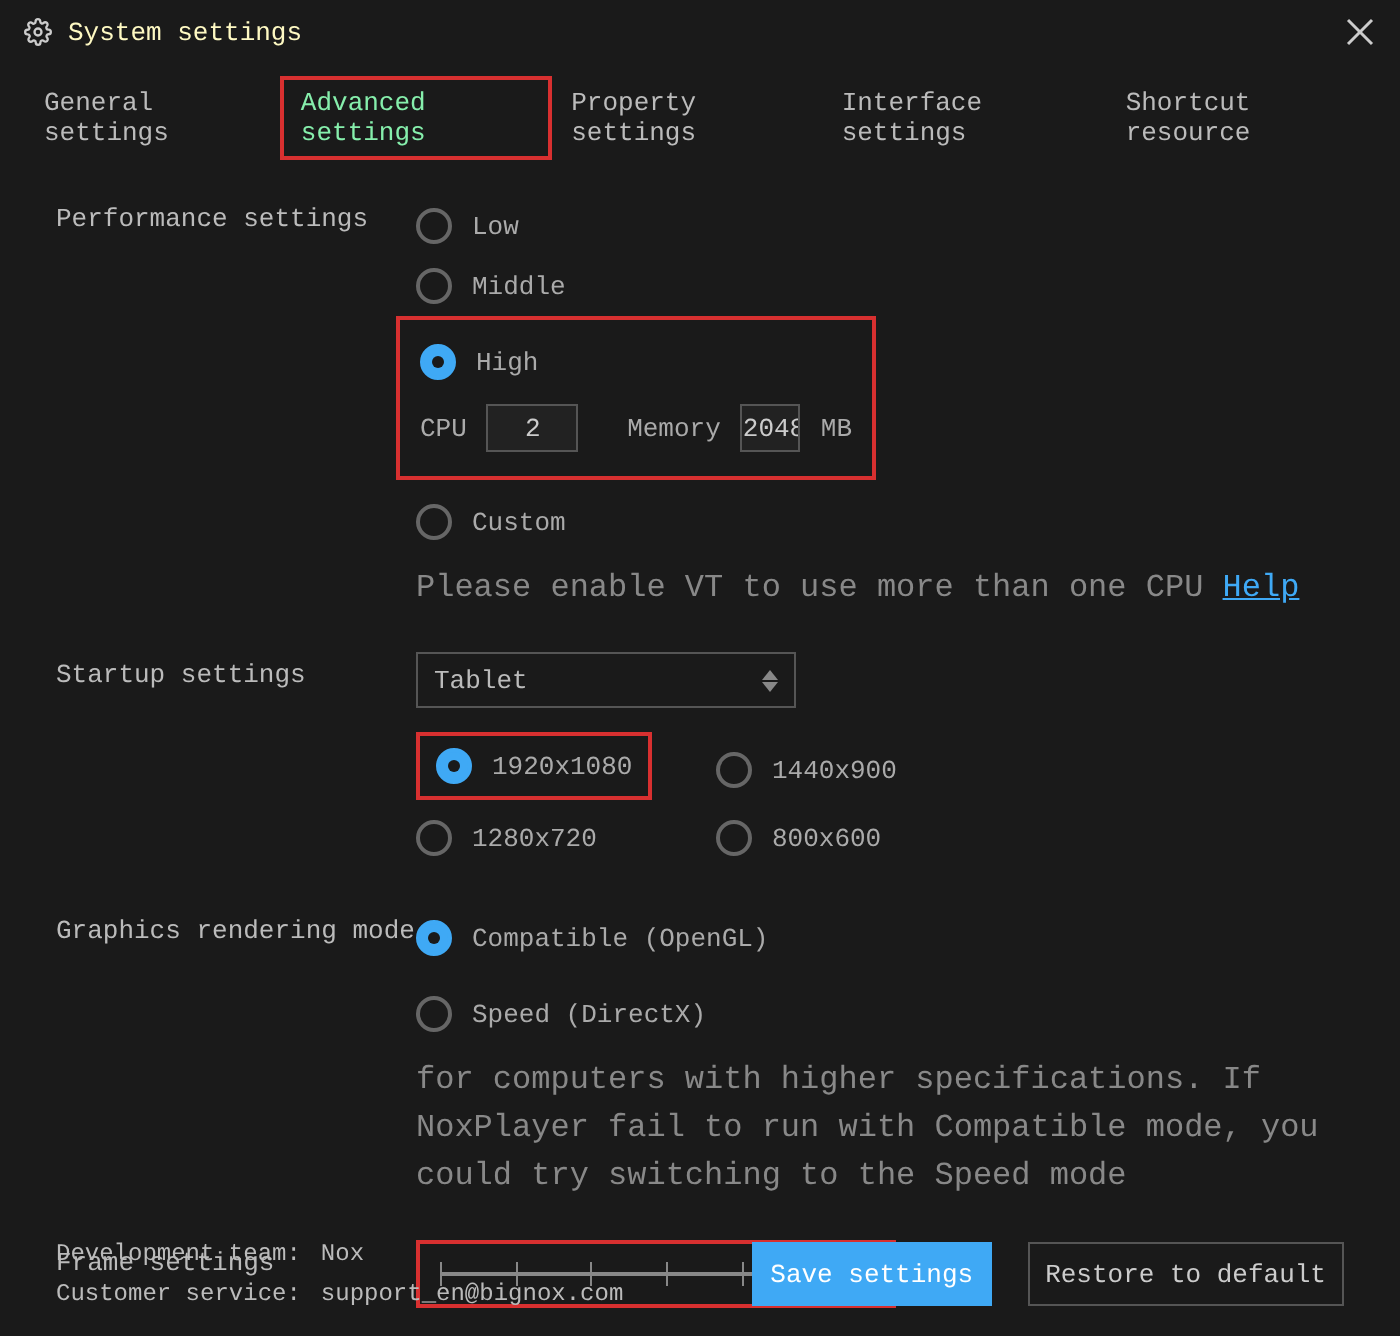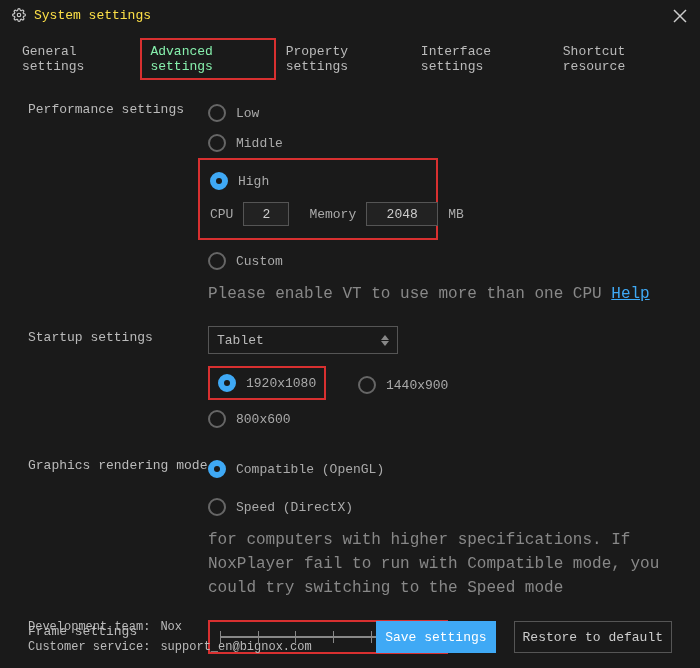--- a/index.html
+++ b/index.html
@@ -8,22 +8,23 @@
     height: 668px;
     background: #1a1a1a;
     color: #aaa;
     font-family: "Courier New", monospace;
     font-size: 13px;
     overflow: hidden;
     position: relative;
   }
   .titlebar {
     display: flex;
+    align-items: center;
     padding: 8px 12px;
-    color: #fde047;
+    color: #fef9c3;
   }
   .gear-icon {
     width: 14px; height: 14px;
     margin-right: 8px;
     display: inline-block;
   }
   .gear-icon svg { width: 100%; height: 100%; }
   .close-icon {
     margin-left: auto;
     width: 16px; height: 16px;
@@ -95,21 +96,21 @@
   .num-input {
     background: #222;
     border: 1px solid #555;
     color: #ccc;
     text-align: center;
     font-family: inherit;
     font-size: 13px;
     height: 24px;
   }
   .num-input.small { width: 46px; }
-  .num-input.med { width: 72px; }
+  .num-input.med { width: 30px; }
   .hint {
     color: #888;
     font-size: 16px;
     line-height: 1.5;
   }
   .hint-row { margin-top: 6px; }
   .link { color: #3fa9f5; text-decoration: underline; cursor: pointer; }
   .select {
     width: 190px;
     height: 28px;
@@ -313,20 +314,24 @@
         </div>
       </div>
       <div class="res-grid" style="margin-top:-30px; padding-top:0;">
         <div></div>
         <div class="radio-row">
           <span class="radio"></span>
           <span>1440x900</span>
         </div>
         <div class="radio-row">
           <span class="radio"></span>
+          <span>1280x720</span>
+        </div>
+        <div class="radio-row">
+          <span class="radio"></span>
           <span>800x600</span>
         </div>
       </div>
     </div>
   </div>
 
   <div class="section">
     <div class="section-label">Graphics rendering mode</div>
     <div class="section-body">
       <div class="radio-row">

